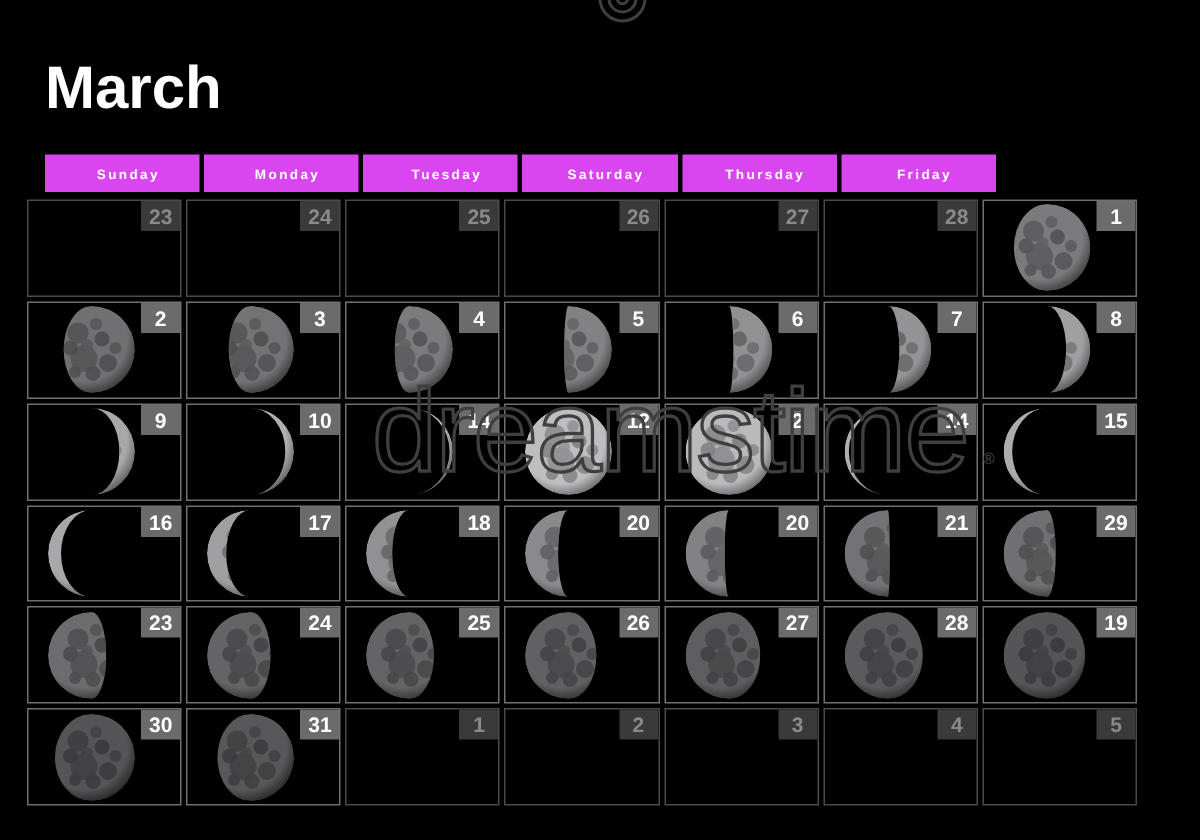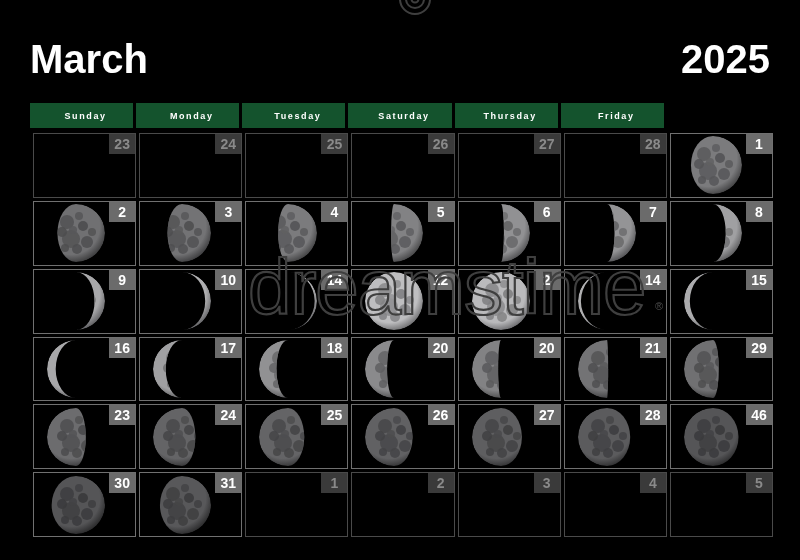--- a/index.html
+++ b/index.html
@@ -47,40 +47,40 @@
     position: absolute;
     left: 30px;
     top: 103px;
     width: 740px;
     height: 25px;
     display: grid;
     grid-template-columns: repeat(7, 1fr);
     gap: 3px;
   }
   .weekday-cell {
-    background: #14532d;
+    background: #d946ef;
     display: flex;
     align-items: center;
     justify-content: center;
     overflow: hidden;
   }
   .weekday-label {
     color: #ffffff;
     font-size: 9px;
     font-weight: bold;
     letter-spacing: 1.6px;
     text-align: center;
     white-space: nowrap;
     padding-left: 8px;
   }
 
   
   .days-grid {
     position: absolute;
-    left: 33px;
+    left: 18px;
     top: 133px;
     width: 740px;
     height: 404px;
     display: grid;
     grid-template-columns: repeat(7, 1fr);
     grid-template-rows: repeat(6, 1fr);
     gap: 3px;
   }
   .day-cell {
     position: relative;
@@ -155,21 +155,20 @@
     font-family: "Liberation Sans", sans-serif;
   }
 </style>
 </head>
 <body>
 
 <div id="calendar-root">
 
   <div class="title-bar">
     <div class="title-month">March</div>
-    <div class="title-year">2025</div>
   </div>
 
   <div class="weekday-row" id="weekday-row">
       <div class="weekday-cell">
         <span class="weekday-label">Sunday</span>
       </div>
       <div class="weekday-cell">
         <span class="weekday-label">Monday</span>
       </div>
       <div class="weekday-cell">
@@ -1211,21 +1210,21 @@
                 <circle cx="15" cy="28" r="5" fill="rgb(58,58,60)" opacity="0.85"></circle>
                 <circle cx="32" cy="12" r="4" fill="rgb(65,65,67)" opacity="0.85"></circle>
                 <circle cx="30" cy="45" r="5" fill="rgb(59,59,61)" opacity="0.85"></circle>
                 <circle cx="45" cy="28" r="4" fill="rgb(62,62,64)" opacity="0.85"></circle>
                 <circle cx="18" cy="44" r="4" fill="rgb(59,59,61)" opacity="0.85"></circle>
                 <circle cx="26" cy="26" r="4" fill="rgb(66,66,68)" opacity="0.85"></circle>
               </g>
             </g>
           </svg>
         </div>
-        <div class="day-number">46</div>
+        <div class="day-number">19</div>
       </div>
       <div class="day-cell">
         <div class="moon-wrap">
           <svg class="moon-svg" viewBox="0 0 58 58">
             <defs>
               <radialGradient id="mg35" cx="42%" cy="38%" r="70%">
                 <stop offset="0%" stop-color="rgb(85,85,87)"></stop>
                 <stop offset="70%" stop-color="rgb(85,85,87)"></stop>
                 <stop offset="100%" stop-color="rgb(25,25,26)"></stop>
               </radialGradient>

